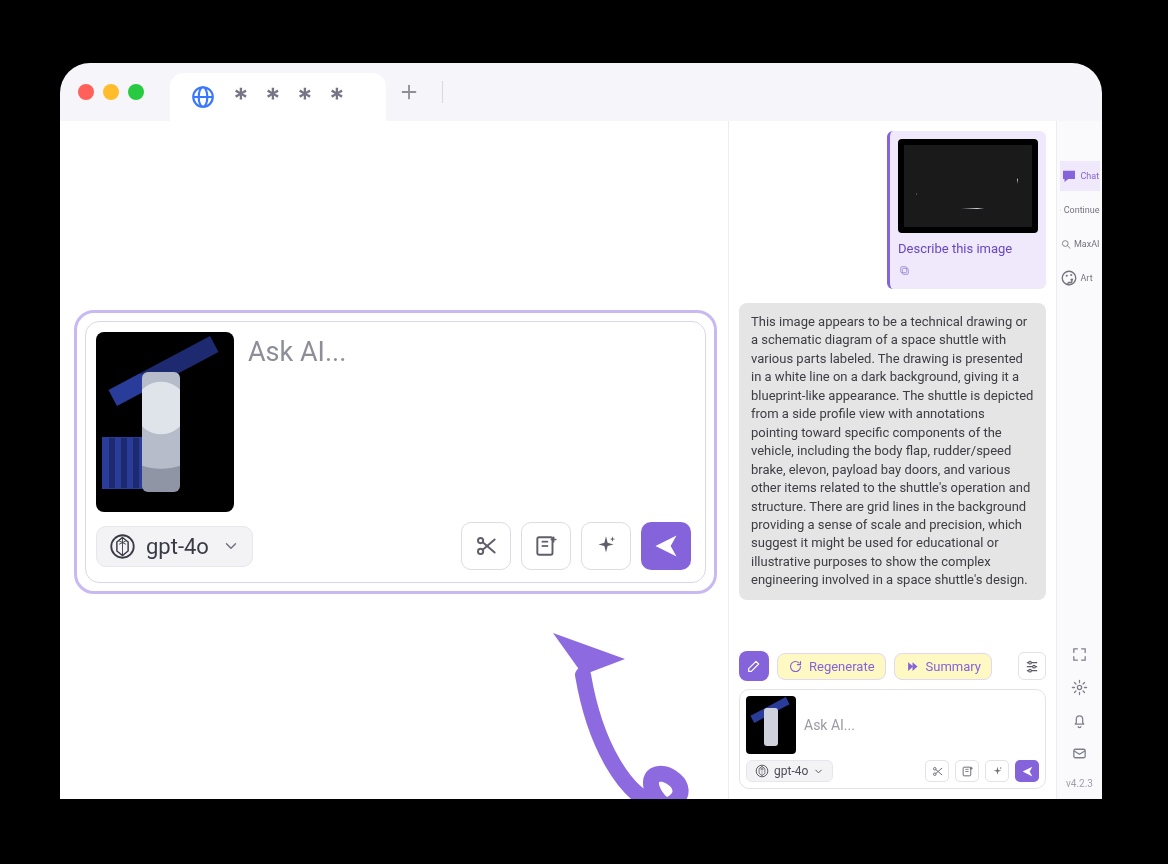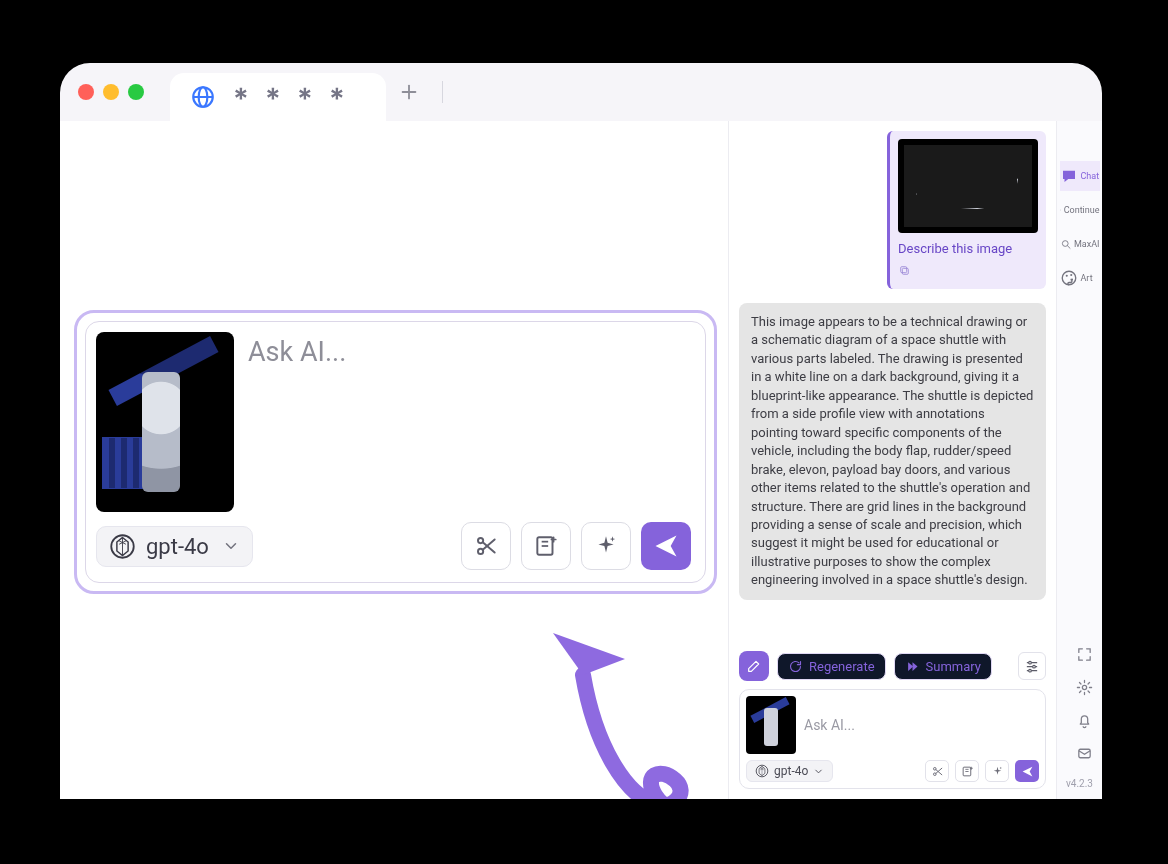--- a/index.html
+++ b/index.html
@@ -217,21 +217,21 @@
   display:flex;align-items:center;gap:8px;padding:4px 10px 8px 10px;
 }
 .editbtn{
   width:30px;height:30px;border-radius:8px;background:#8563db;color:#fff;
   display:flex;align-items:center;justify-content:center;cursor:pointer;
 }
 .editbtn svg{width:16px;height:16px;}
 .pillbtn{
   display:flex;align-items:center;gap:6px;
   border:1px solid #e0d8f4;border-radius:8px;padding:5px 10px;
-  color:#8563db;font-size:13px;cursor:pointer;background:#0f172a;
+  color:#8563db;font-size:13px;cursor:pointer;background:#fef9c3;
 }
 .pillbtn svg{width:15px;height:15px;}
 .tunebtn{
   width:28px;height:28px;border-radius:6px;border:1px solid #e2e2ea;
   display:flex;align-items:center;justify-content:center;cursor:pointer;color:#5c5c68;background:#fff;
 }
 .tunebtn svg{width:16px;height:16px;}
 
 
 .mini{
@@ -276,21 +276,21 @@
   padding-top:6px;gap:4px;
 }
 .railitem{
   width:40px;padding:6px 0;display:flex;align-items:center;gap:3px;
   color:#74747f;font-size:9px;cursor:pointer;border-radius:0;
 }
 .railitem svg{width:18px;height:18px;}
 .railitem.active{background:#efe9fb;color:#8563db;}
 .railgap{flex:1;}
 .railend{
-  display:flex;flex-direction:column;align-items:flex-end;gap:16px;
+  display:flex;flex-direction:column;align-items:center;gap:16px;
   padding-bottom:10px;color:#7f7f8a;
 }
 .railend svg{width:17px;height:17px;cursor:pointer;}
 .railver{font-size:10px;color:#a0a0ad;}
 </style>
 </head>
 <body>
 
 <svg width="0" height="0" style="position:absolute">
   <defs>

